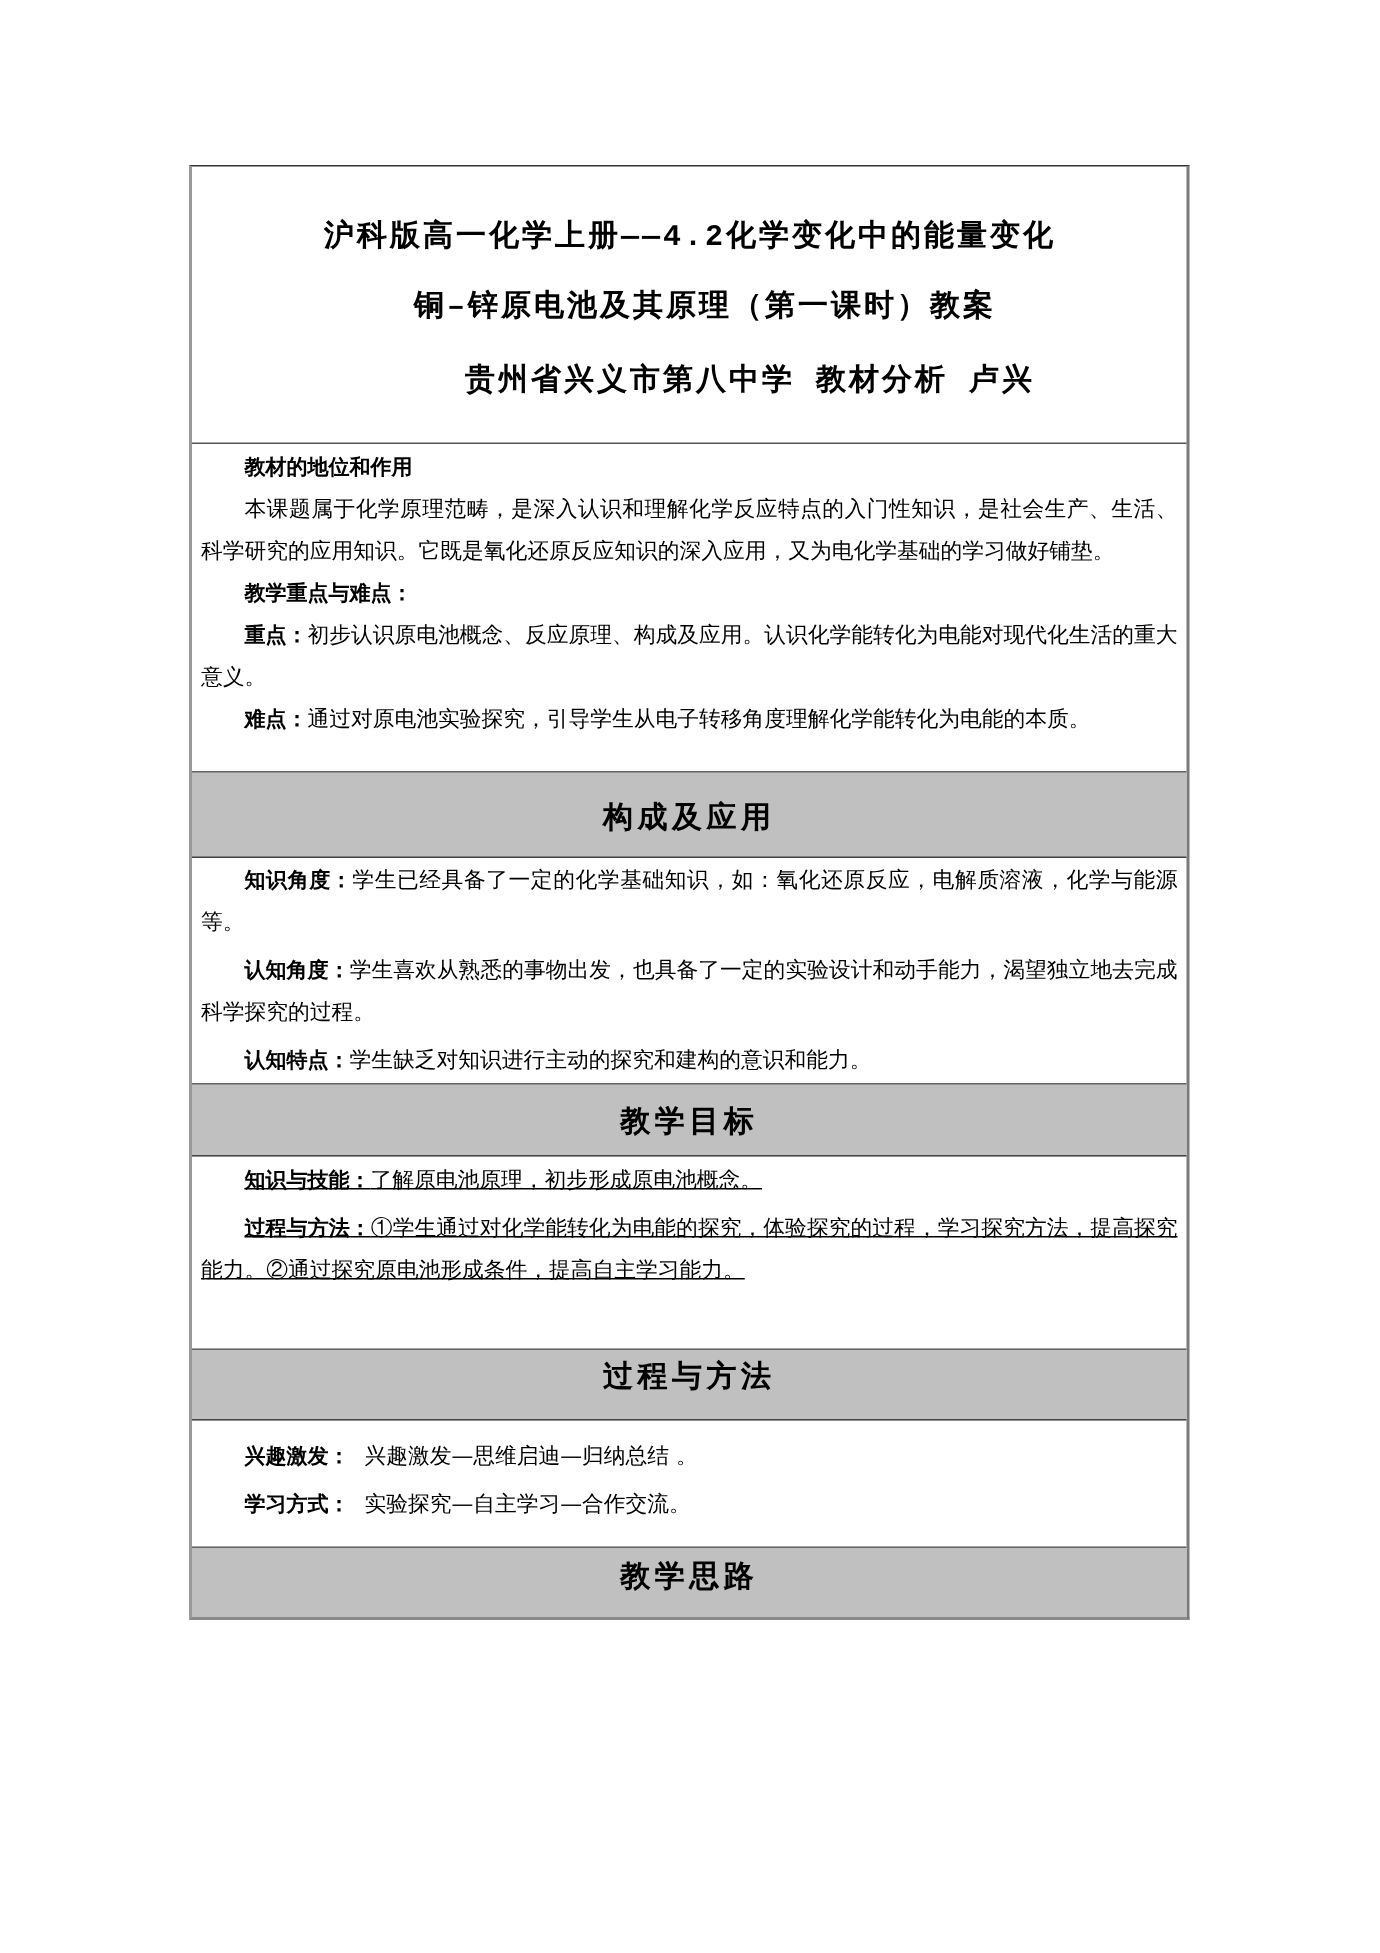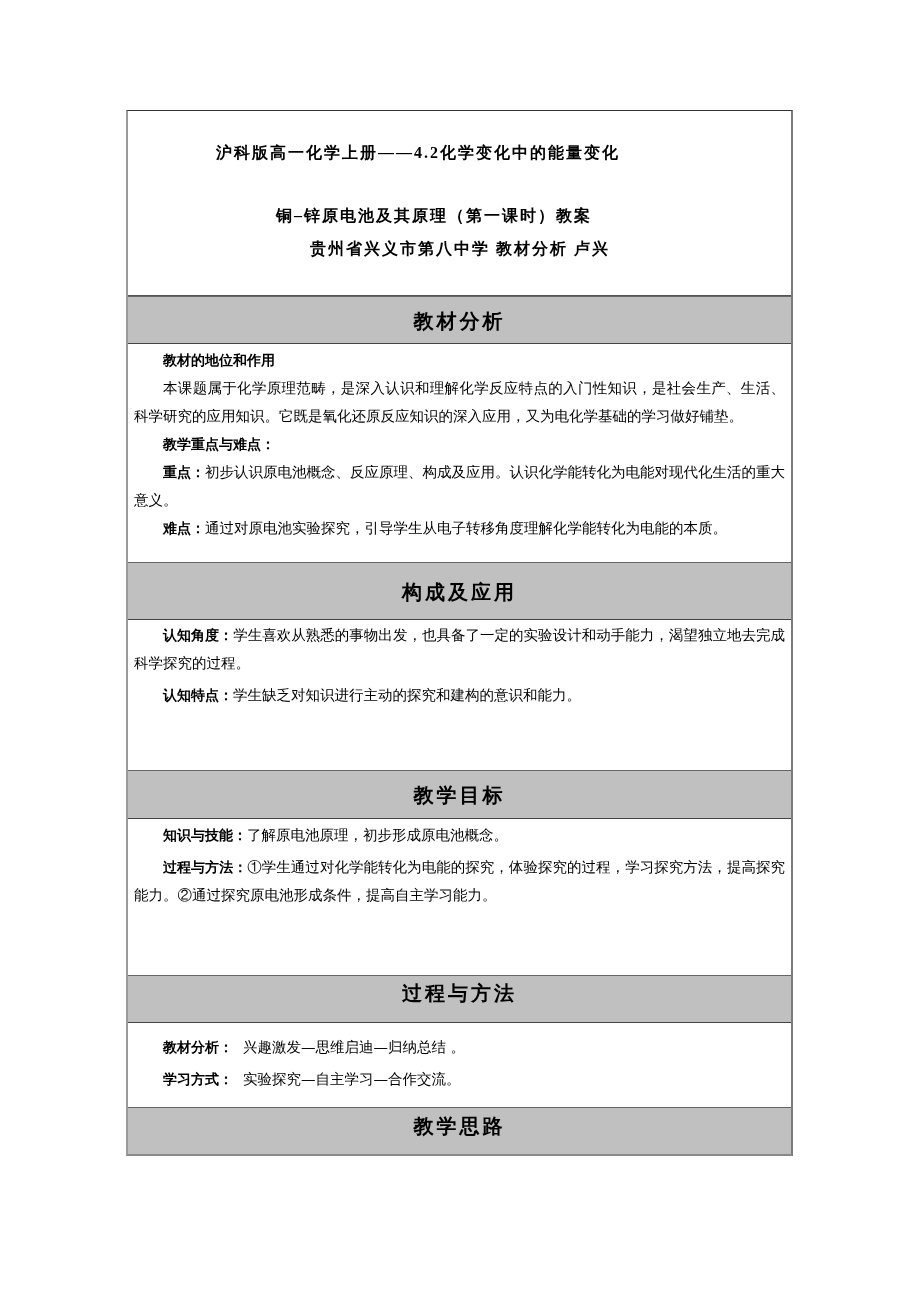--- a/index.html
+++ b/index.html
@@ -3,79 +3,79 @@
 <meta charset="utf-8">
 <style>
   html, body { margin: 0; padding: 0; background: #ffffff; }
   body { width: 920px; height: 1302px; position: relative; font-family: "DejaVu Serif", "Liberation Serif", serif; color: #000; }
   .doc-table {
     position: absolute; left: 126px; top: 110px; width: 667px;
     border-top: 1px solid #333; border-left: 2px solid #9a9a9a; border-right: 2px solid #7a7a7a; border-bottom: 2px solid #8a8a8a;
     box-sizing: border-box;
   }
   .title-block { height: 184px; position: relative; border-bottom: 1px solid #555; }
-  .title-line { position: absolute; font-family: Liberation Serif, serif; font-weight: bold; font-size: 16px; letter-spacing: 2px; white-space: nowrap; }
+  .title-line { position: absolute; font-family: Liberation Mono, monospace; font-weight: bold; font-size: 20px; letter-spacing: 2px; white-space: nowrap; }
   .t1 { left: 88px; top: 32px; }
-  .t2 { left: 148px; top: 95px; }
+  .t2 { left: 148px; top: 79px; }
   .t3 { left: 182px; top: 128px; }
   .section-header {
     background: #c0c0c0; text-align: center; font-family: "DejaVu Sans", sans-serif; font-weight: bold;
     font-size: 20px; letter-spacing: 3px; box-sizing: border-box;
     border-top: 1px solid #666; border-bottom: 1px solid #444;
   }
   .h1 { height: 48px; line-height: 48px; }
   .h2 { height: 58px; line-height: 58px; }
   .h3 { height: 49px; line-height: 49px; }
   .h4 { height: 48px; line-height: 34px; }
   .h5 { height: 47px; line-height: 36px; border-bottom: none; }
   .section-body { padding: 0 6px 0 6px; font-size: 14.5px; line-height: 28px; text-align: justify; }
   .para { text-indent: 2em; margin: 0; }
   .b { font-family: "DejaVu Sans", sans-serif; font-weight: bold; font-size: 14px; }
   .body1 { height: 218px; padding-top: 2px; box-sizing: border-box; }
   .body2 { height: 150px; padding-top: 1px; box-sizing: border-box; }
   .body2 .para { margin-bottom: 4px; }
-  .body3 { height: 156px; padding-top: 2px; box-sizing: border-box; }
+  .body3 { height: 128px; padding-top: 2px; box-sizing: border-box; text-decoration: underline; }
   .body3 .para { margin-bottom: 4px; }
   .body4 { height: 84px; padding-top: 10px; box-sizing: border-box; }
   .body4 .para { margin-bottom: 4px; }
   .gap { display: inline-block; width: 10px; }
 </style>
 </head>
 <body>
 
 <div class="doc-table">
 
   <div class="title-block">
     <div class="title-line t1">沪科版高一化学上册——4.2化学变化中的能量变化</div>
     <div class="title-line t2">铜–锌原电池及其原理（第一课时）教案</div>
     <div class="title-line t3">贵州省兴义市第八中学 教材分析 卢兴</div>
   </div>
 
-  <div class="section-header h1">教材分析</div>
   <div class="section-body body1">
     <p class="para"><span class="b">教材的地位和作用</span></p>
     <p class="para"><span>本课题属于化学原理范畴，是深入认识和理解化学反应特点的入门性知识，是社会生产、生活、科学研究的应用知识。它既是氧化还原反应知识的深入应用，又为电化学基础的学习做好铺垫。</span></p>
     <p class="para"><span class="b">教学重点与难点：</span></p>
     <p class="para"><span class="b">重点：</span><span>初步认识原电池概念、反应原理、构成及应用。认识化学能转化为电能对现代化生活的重大意义。</span></p>
     <p class="para"><span class="b">难点：</span><span>通过对原电池实验探究，引导学生从电子转移角度理解化学能转化为电能的本质。</span></p>
   </div>
 
   <div class="section-header h2">构成及应用</div>
   <div class="section-body body2">
+    <p class="para"><span class="b">知识角度：</span><span>学生已经具备了一定的化学基础知识，如：氧化还原反应，电解质溶液，化学与能源等。</span></p>
     <p class="para"><span class="b">认知角度：</span><span>学生喜欢从熟悉的事物出发，也具备了一定的实验设计和动手能力，渴望独立地去完成科学探究的过程。</span></p>
     <p class="para"><span class="b">认知特点：</span><span>学生缺乏对知识进行主动的探究和建构的意识和能力。</span></p>
   </div>
 
   <div class="section-header h3">教学目标</div>
   <div class="section-body body3">
     <p class="para"><span class="b">知识与技能：</span><span>了解原电池原理，初步形成原电池概念。</span></p>
     <p class="para"><span class="b">过程与方法：</span><span>①学生通过对化学能转化为电能的探究，体验探究的过程，学习探究方法，提高探究能力。②通过探究原电池形成条件，提高自主学习能力。</span></p>
   </div>
 
   <div class="section-header h4">过程与方法</div>
   <div class="section-body body4">
-    <p class="para"><span class="b">教材分析：</span><span class="gap"></span><span>兴趣激发—思维启迪—归纳总结 。</span></p>
+    <p class="para"><span class="b">兴趣激发：</span><span class="gap"></span><span>兴趣激发—思维启迪—归纳总结 。</span></p>
     <p class="para"><span class="b">学习方式：</span><span class="gap"></span><span>实验探究—自主学习—合作交流。</span></p>
   </div>
 
   <div class="section-header h5">教学思路</div>
 
 </div>
 
 </body></html>

